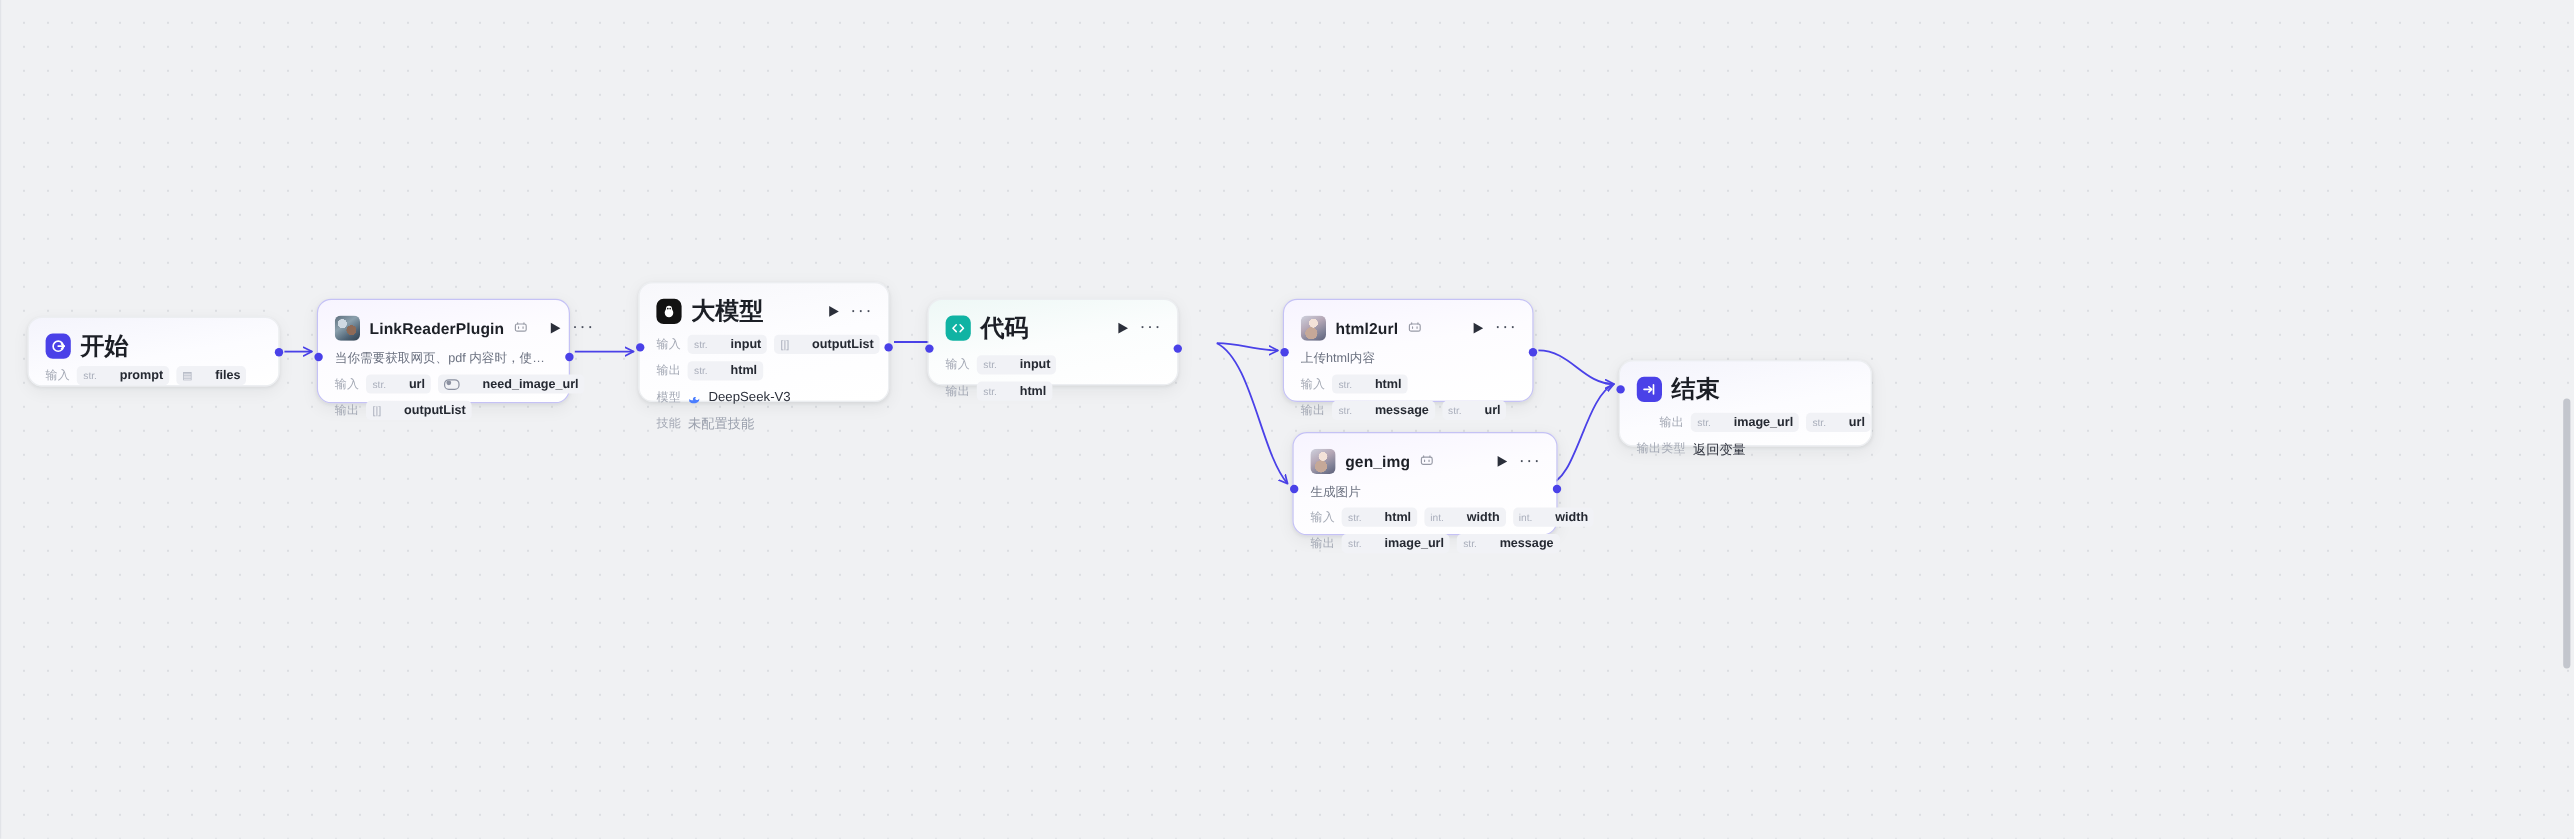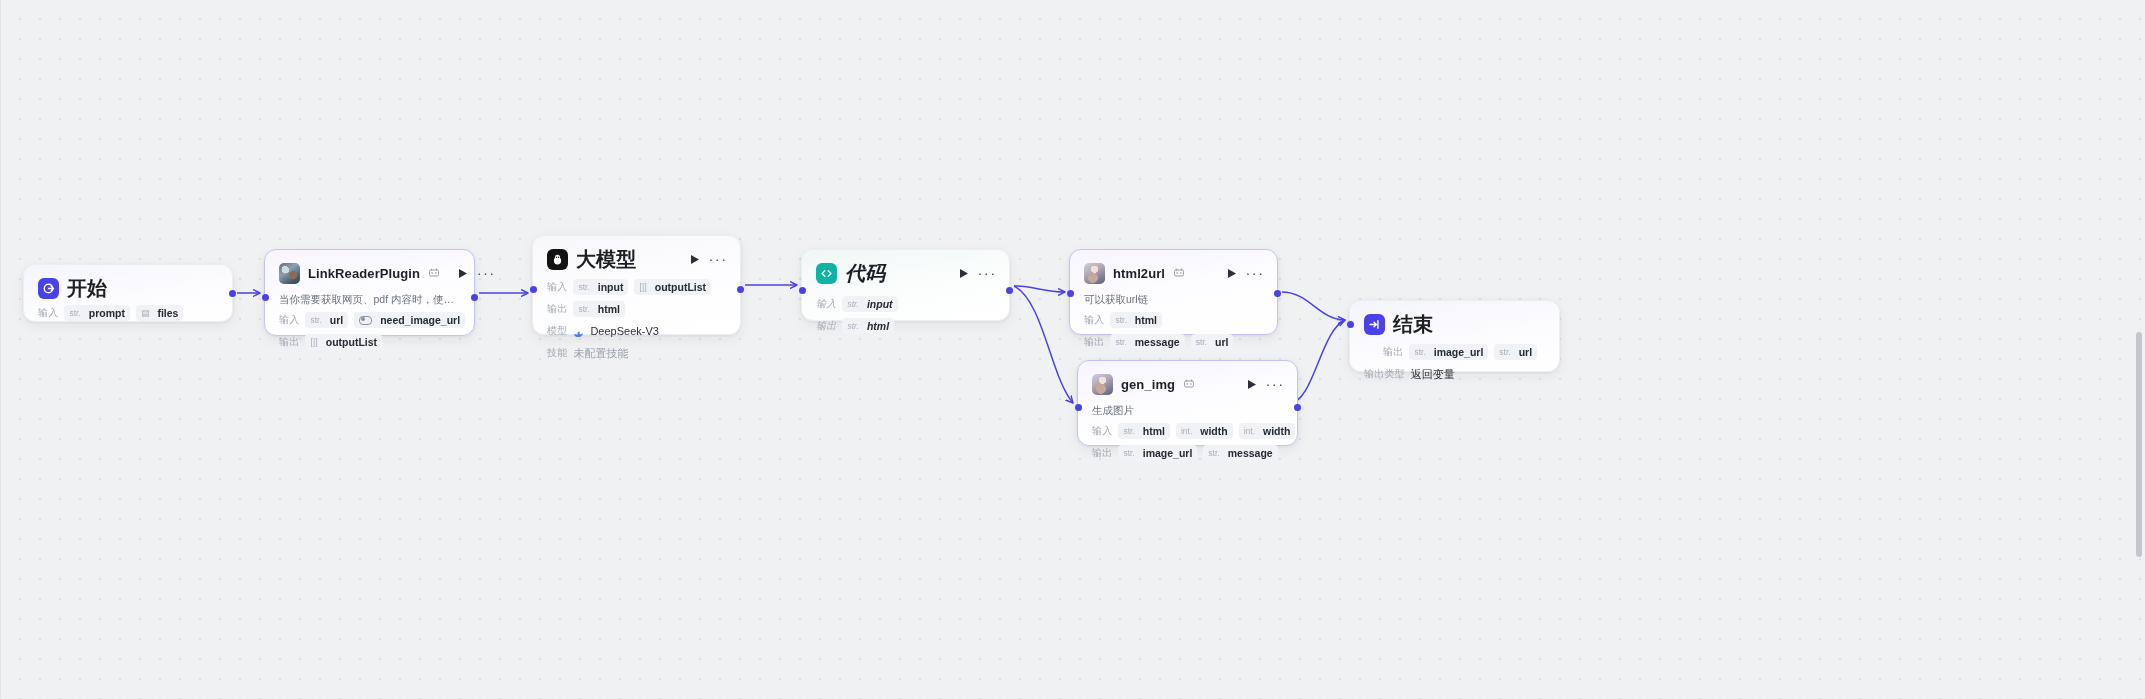--- a/index.html
+++ b/index.html
@@ -152,21 +152,21 @@
   .row-label {
     font-size: 10px;
     color: #a3a8b4;
     flex: 0 0 auto;
     letter-spacing: .2px;
     text-align: right;
   }
   .chip {
     display: inline-flex;
     align-items: center;
-    gap: 8px;
+    gap: 19px;
     background: #f1f2f6;
     border-radius: 4px;
     padding: 1.5px 5px;
     font-size: 10.5px;
     font-weight: 600;
     color: #252932;
     white-space: nowrap;
     line-height: 13px;
   }
   .chip .t {
@@ -372,21 +372,21 @@
       <span class="val-plain">DeepSeek-V3</span>
     </div>
     <div class="row">
       <span class="row-label">技能</span>
       <span class="val-muted">未配置技能</span>
     </div>
     <div class="port" style="left:-3.5px; top:50px;"></div>
     <div class="port" style="right:-3.5px; top:50px;"></div>
   </div>
 
-  <div class="node code" style="left:800px; top:249px; width:209px; height:72px;font-style:italic;">
+  <div class="node code" style="left:772px; top:249px; width:209px; height:72px;">
     <div class="node-head">
       <span class="nicon teal">
         <svg width="13" height="13" viewBox="0 0 16 16">
           <path d="M6 4.5 L2.6 8 L6 11.5" fill="none" stroke="#fff" stroke-width="1.6" stroke-linecap="round" stroke-linejoin="round"></path>
           <path d="M10 4.5 L13.4 8 L10 11.5" fill="none" stroke="#fff" stroke-width="1.6" stroke-linecap="round" stroke-linejoin="round"></path>
         </svg>
       </span>
       <span class="node-title">代码</span>
       <span class="head-spacer"></span>
       <span class="hbtn play">
@@ -424,21 +424,21 @@
         <path d="M4.5 4V2.6M11.5 4V2.6" stroke="#5b6070" stroke-width="1.3" stroke-linecap="round"></path>
       </svg>
       <span class="head-spacer"></span>
       <span class="hbtn play">
         <svg width="10" height="11" viewBox="0 0 10 11">
             <path d="M1 1 L9 5.5 L1 10 Z" fill="#2b2f3a"></path>
           </svg>
       </span>
       <span class="hbtn more">···</span>
     </div>
-    <div class="desc">可以获取url链</div>
+    <div class="desc">上传html内容</div>
     <div class="row">
       <span class="row-label">输入</span>
       <span class="chip">
         <span class="t">str.</span>
         <span>html</span>
       </span>
     </div>
     <div class="row">
       <span class="row-label">输出</span>
       <span class="chip">

